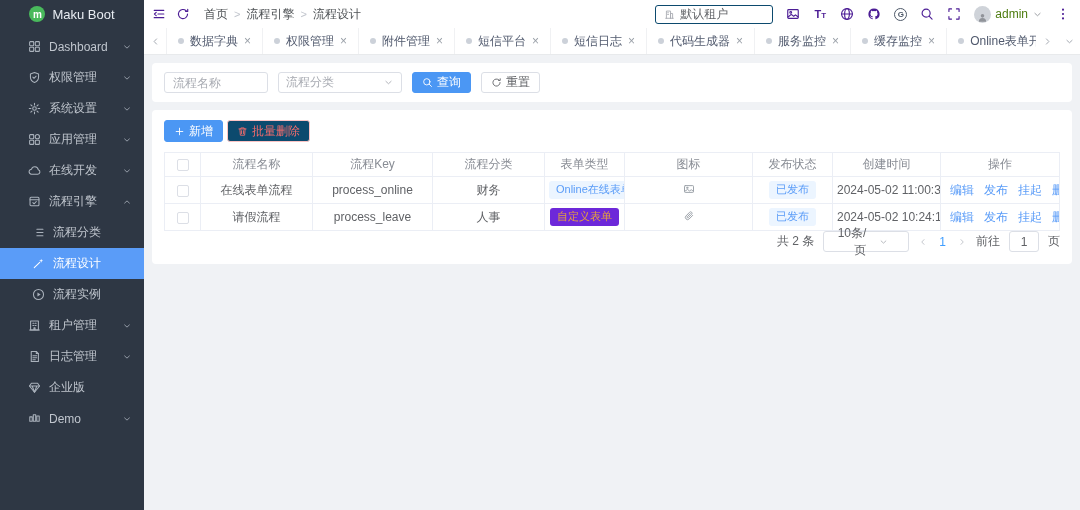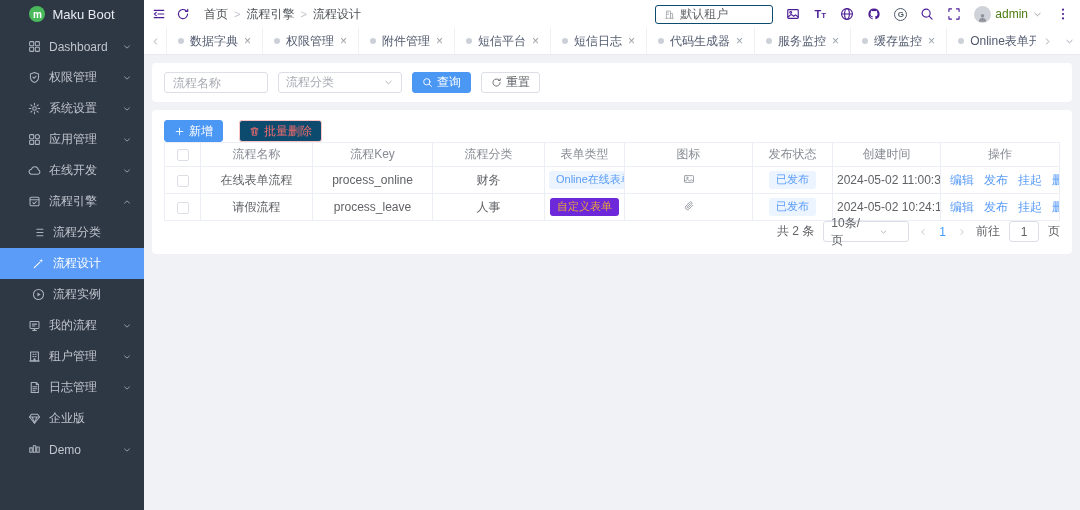--- a/index.html
+++ b/index.html
@@ -64,37 +64,37 @@
   .sel { width:124px; height:21px; border:1px solid #dcdfe6; border-radius:3px; display:flex; align-items:center; padding:0 7px; color:#a8abb2; cursor:pointer; }
   .sel .sel-txt { flex:1; }
   .sel .ic { width:11px; height:11px; color:#a8abb2; }
   .btn { height:21px; border-radius:3px; border:1px solid transparent; display:inline-flex; align-items:center; gap:4px; padding:0 9px; font-size:12px; cursor:pointer; font-family:inherit; background:#fff; }
   .btn .ic { width:11px; height:11px; }
   .btn-primary { background:#4b97f4; border-color:#4b97f4; color:#fff; }
   .btn-plain { border-color:#dcdfe6; color:#606266; }
   .btn-danger-plain { background:#0c4a6e; border-color:#fbc4c4; color:#f56c6c; }
 
   .table-card { padding:10px 12px 12px; }
-  .toolbar { display:flex; gap:16px; }
+  .toolbar { display:flex; gap:4px; margin-bottom:10px; }
   .toolbar .btn { height:22px; }
 
   table { width:100%; border-collapse:collapse; table-layout:fixed; }
   th,td { border:1px solid #ebeef5; font-weight:normal; text-align:center; padding:0 4px; overflow:hidden; white-space:nowrap; }
   th { height:24px; color:#888c94; }
   td { height:27px; color:#606266; }
   .cb { display:inline-block; width:12px; height:12px; border:1px solid #dcdfe6; border-radius:2px; background:#fff; cursor:pointer; vertical-align:middle; }
   .tag { display:inline-block; padding:2px 7px; border-radius:3px; font-size:11px; line-height:1.2; }
   .tag-blue { background:#ecf5ff; color:#5a9cf8; }
   .tag-orange { background:#6d28d9; color:#e6a23c; }
   .cell-icon { color:#9aa0a8; }
   .cell-icon .ic { width:12px; height:12px; }
   .link { color:#5a9cf8; cursor:pointer; margin:0 5px;text-align:center; }
 
   .pagination { display:flex; align-items:center; justify-content:flex-end; gap:9px; color:#606266; }
-  .mini-select { width:86px; height:21px; border:1px solid #dcdfe6; border-radius:3px; display:flex; align-items:center; padding:0 7px; cursor:pointer; }
+  .mini-select { width:86px; height:21px; border:1px solid #dcdfe6; border-radius:3px; display:flex; align-items:center; padding:0 7px; cursor:pointer;text-align:right; }
   .mini-select span { flex:1; }
   .mini-select .ic { width:10px; height:10px; color:#a8abb2; }
   .pg-arrow { color:#b6bac1; cursor:pointer; display:inline-flex; }
   .pg-arrow .ic { width:10px; height:10px; }
   .pg-num { color:#409eff; cursor:pointer; padding:0 2px; }
   .goto-inp { width:30px; height:21px; text-align:center; }
 </style>
 </head>
 <body>
 
@@ -212,34 +212,20 @@
           <span class="side-label">流程设计</span>
         </div>
         <div class="side-item sub">
           <span class="ic">
             <svg viewBox="0 0 16 16" fill="none" stroke="currentColor" stroke-width="1.3" stroke-linecap="round" stroke-linejoin="round">
               <circle cx="8" cy="8" r="6.2"></circle>
               <path d="M6.7 5.6V10.4L10.6 8Z" fill="currentColor" stroke="none"></path>
             </svg>
           </span>
           <span class="side-label">流程实例</span>
-        </div>
-        <div class="side-item">
-          <span class="ic">
-            <svg viewBox="0 0 16 16" fill="none" stroke="currentColor" stroke-width="1.3" stroke-linecap="round" stroke-linejoin="round">
-              <rect x="2.5" y="3" width="11" height="8.6" rx="1"></rect>
-              <path d="M5.8 14H10.2M8 11.6V14M5.3 6.3H10.7M5.3 8.6H8.6"></path>
-            </svg>
-          </span>
-          <span class="side-label">我的流程</span>
-          <span class="ic side-arrow" style="width: 10px; height: 10px;">
-            <svg viewBox="0 0 16 16" fill="none" stroke="currentColor" stroke-width="1.3" stroke-linecap="round" stroke-linejoin="round">
-              <path d="M4.2 6.3 8 9.8 11.8 6.3"></path>
-            </svg>
-          </span>
         </div>
         <div class="side-item">
           <span class="ic">
             <svg viewBox="0 0 16 16" fill="none" stroke="currentColor" stroke-width="1.3" stroke-linecap="round" stroke-linejoin="round">
               <rect x="3.2" y="2.5" width="9.6" height="11"></rect>
               <path d="M2 13.5H14M6 5.3H7.2M8.8 5.3H10M6 8H7.2M8.8 8H10M7.3 13.5V10.8H8.7V13.5"></path>
             </svg>
           </span>
           <span class="side-label">租户管理</span>
           <span class="ic side-arrow" style="width: 10px; height: 10px;">

